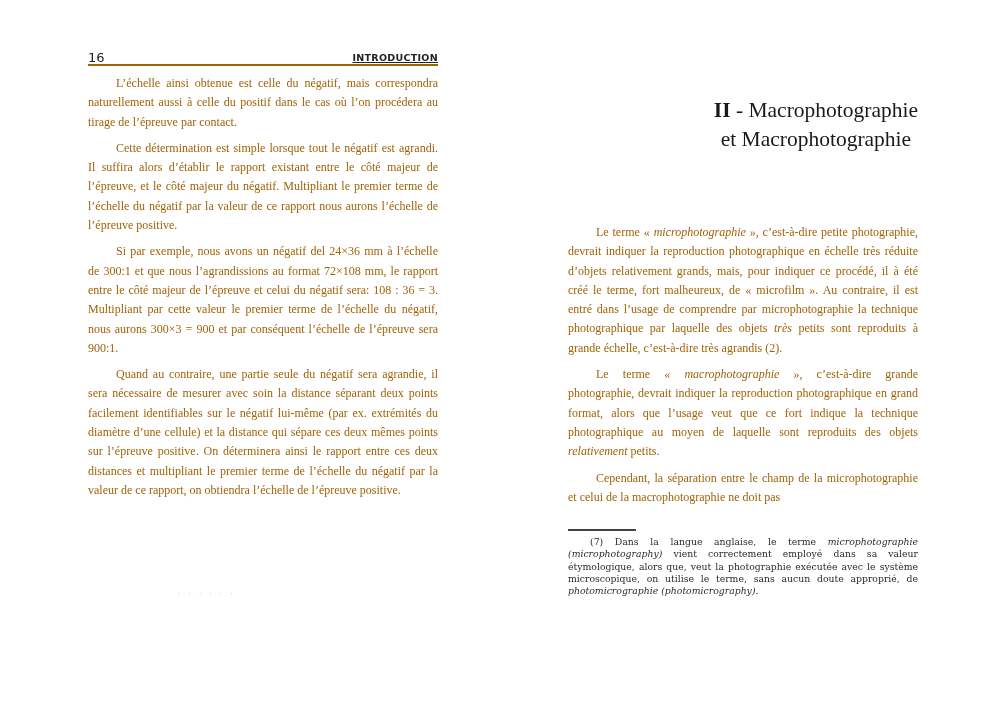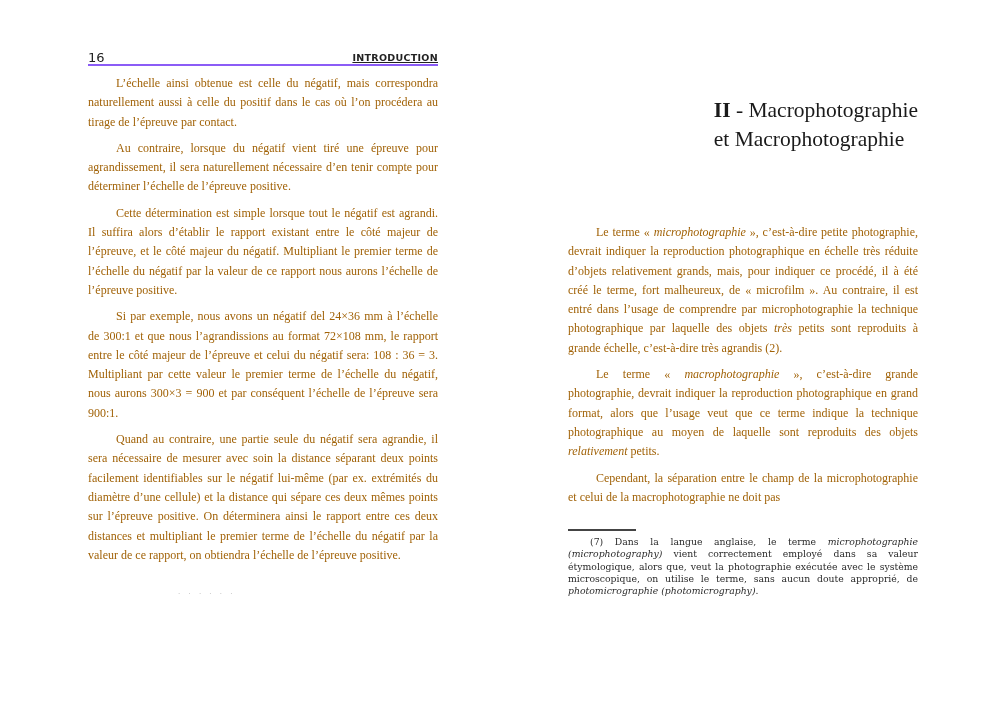--- a/index.html
+++ b/index.html
@@ -6,37 +6,37 @@
     body {
       width: 1000px; height: 722px; background: #ffffff; position: relative; overflow: hidden;
       font-family: "DejaVu Serif", "Liberation Serif", serif; color: #1f1f1f;
     }
     .page { position: absolute; top: 0; }
     #page-left { left: 88px; width: 350px; }
     #page-right { left: 568px; width: 350px; }
 
     .running-head {
       position: absolute; top: 50px; left: 0; width: 350px; height: 14px;
-      border-bottom: 2px solid #8b5cf6;
+      border-bottom: 2px solid #a16207;
       font-family: "DejaVu Sans", "Liberation Sans", sans-serif;
     }
     .running-head .num { position: absolute; left: 0; top: 0; font-size: 13px; color: #222; }
     .running-head .title { position: absolute; right: 0; top: 2px; font-size: 9.5px; font-weight: bold; letter-spacing: 0.3px; color: #222; text-decoration: underline; }
 
     .body-text {
       position: absolute; left: 0; width: 350px;
       font-family: "Liberation Serif", "DejaVu Serif", serif;
       font-size: 12px; line-height: 19.3px; text-align: justify; color: #a16207;
     }
     .body-text p { margin: 0 0 7px 0; text-indent: 28px; }
     #left-body { top: 74px; }
     #right-body { top: 223px; }
 
     .chapter-heading {
-      position: absolute; top: 96px; right: 0; text-align: left;
+      position: absolute; top: 96px; right: 0; text-align: center;
       font-family: "Liberation Serif", "DejaVu Serif", serif;
       font-size: 21.5px; line-height: 29px; color: #1a1a1a;
     }
     .chapter-heading .numeral { font-weight: bold; }
 
     .footnote-rule { position: absolute; top: 529px; left: 0; width: 68px; border-top: 2px solid #444; }
     .footnotes {
       position: absolute; top: 536px; left: 0; width: 350px;
       font-family: "DejaVu Serif", "Liberation Serif", serif;
       font-size: 9.3px; line-height: 12.3px; text-align: justify; color: #2a2a2a;
@@ -48,21 +48,20 @@
 </head>
 <body>
 
 <div class="page" id="page-left">
   <div class="running-head">
     <span class="num">16</span>
     <span class="title">INTRODUCTION</span>
   </div>
   <div class="body-text" id="left-body">
     <p>L’échelle ainsi obtenue est celle du négatif, mais correspondra naturellement aussi à celle du positif dans le cas où l’on procédera au tirage de l’épreuve par contact.</p>
-    <p>Au contraire, lorsque du négatif vient tiré une épreuve pour agrandissement, il sera naturellement nécessaire d’en tenir compte pour déterminer l’échelle de l’épreuve positive.</p>
     <p>Cette détermination est simple lorsque tout le négatif est agrandi. Il suffira alors d’établir le rapport existant entre le côté majeur de l’épreuve, et le côté majeur du négatif. Multipliant le premier terme de l’échelle du négatif par la valeur de ce rapport nous aurons l’échelle de l’épreuve positive.</p>
     <p>Si par exemple, nous avons un négatif del 24×36 mm à l’échelle de 300:1 et que nous l’agrandissions au format 72×108 mm, le rapport entre le côté majeur de l’épreuve et celui du négatif sera: 108 : 36 = 3. Multipliant par cette valeur le premier terme de l’échelle du négatif, nous aurons 300×3 = 900 et par conséquent l’échelle de l’épreuve sera 900:1.</p>
     <p>Quand au contraire, une partie seule du négatif sera agrandie, il sera nécessaire de mesurer avec soin la distance séparant deux points facilement identifiables sur le négatif lui-même (par ex. extrémités du diamètre d’une cellule) et la distance qui sépare ces deux mêmes points sur l’épreuve positive. On déterminera ainsi le rapport entre ces deux distances et multipliant le premier terme de l’échelle du négatif par la valeur de ce rapport, on obtiendra l’échelle de l’épreuve positive.</p>
   </div>
   <div class="specks">· · · · · ·</div>
 </div>
 
 <div class="page" id="page-right">
   <div class="chapter-heading">
     <div>
@@ -71,21 +70,21 @@
       <span>Macrophotographie</span>
     </div>
     <div>et Macrophotographie</div>
   </div>
 
   <div class="body-text" id="right-body">
     <p>
       <span>Le terme « </span><em>microphotographie</em><span> », c’est-à-dire petite photographie, devrait indiquer la reproduction photographique en échelle très réduite d’objets relativement grands, mais, pour indiquer ce procédé, il à été créé le terme, fort malheureux, de « microfilm ». Au contraire, il est entré dans l’usage de comprendre par microphotographie la technique photographique par laquelle des objets </span><em>très</em><span> petits sont reproduits à grande échelle, c’est-à-dire très agrandis (2).</span>
     </p>
     <p>
-      <span>Le terme « </span><em>macrophotographie</em><span> », c’est-à-dire grande photographie, devrait indiquer la reproduction photographique en grand format, alors que l’usage veut que ce terme indique la technique photographique au moyen de laquelle sont reproduits des objets </span><em>relativement</em><span> petits.</span>
+      <span>Le terme « </span><em>macrophotographie</em><span> », c’est-à-dire grande photographie, devrait indiquer la reproduction photographique en grand format, alors que l’usage veut que ce fort indique la technique photographique au moyen de laquelle sont reproduits des objets </span><em>relativement</em><span> petits.</span>
     </p>
     <p>
       <span>Cependant, la séparation entre le champ de la microphotographie et celui de la macrophotographie ne doit pas</span>
     </p>
   </div>
 
   <div class="footnote-rule"></div>
   <div class="footnotes">
     <p>
       <span>(7) Dans la langue anglaise, le terme </span><em>microphotographie (microphotography)</em><span> vient correctement employé dans sa valeur étymologique, alors que, veut la photographie exécutée avec le système microscopique, on utilise le terme, sans aucun doute approprié, de </span><em>photomicrographie (photomicrography)</em><span>.</span>

